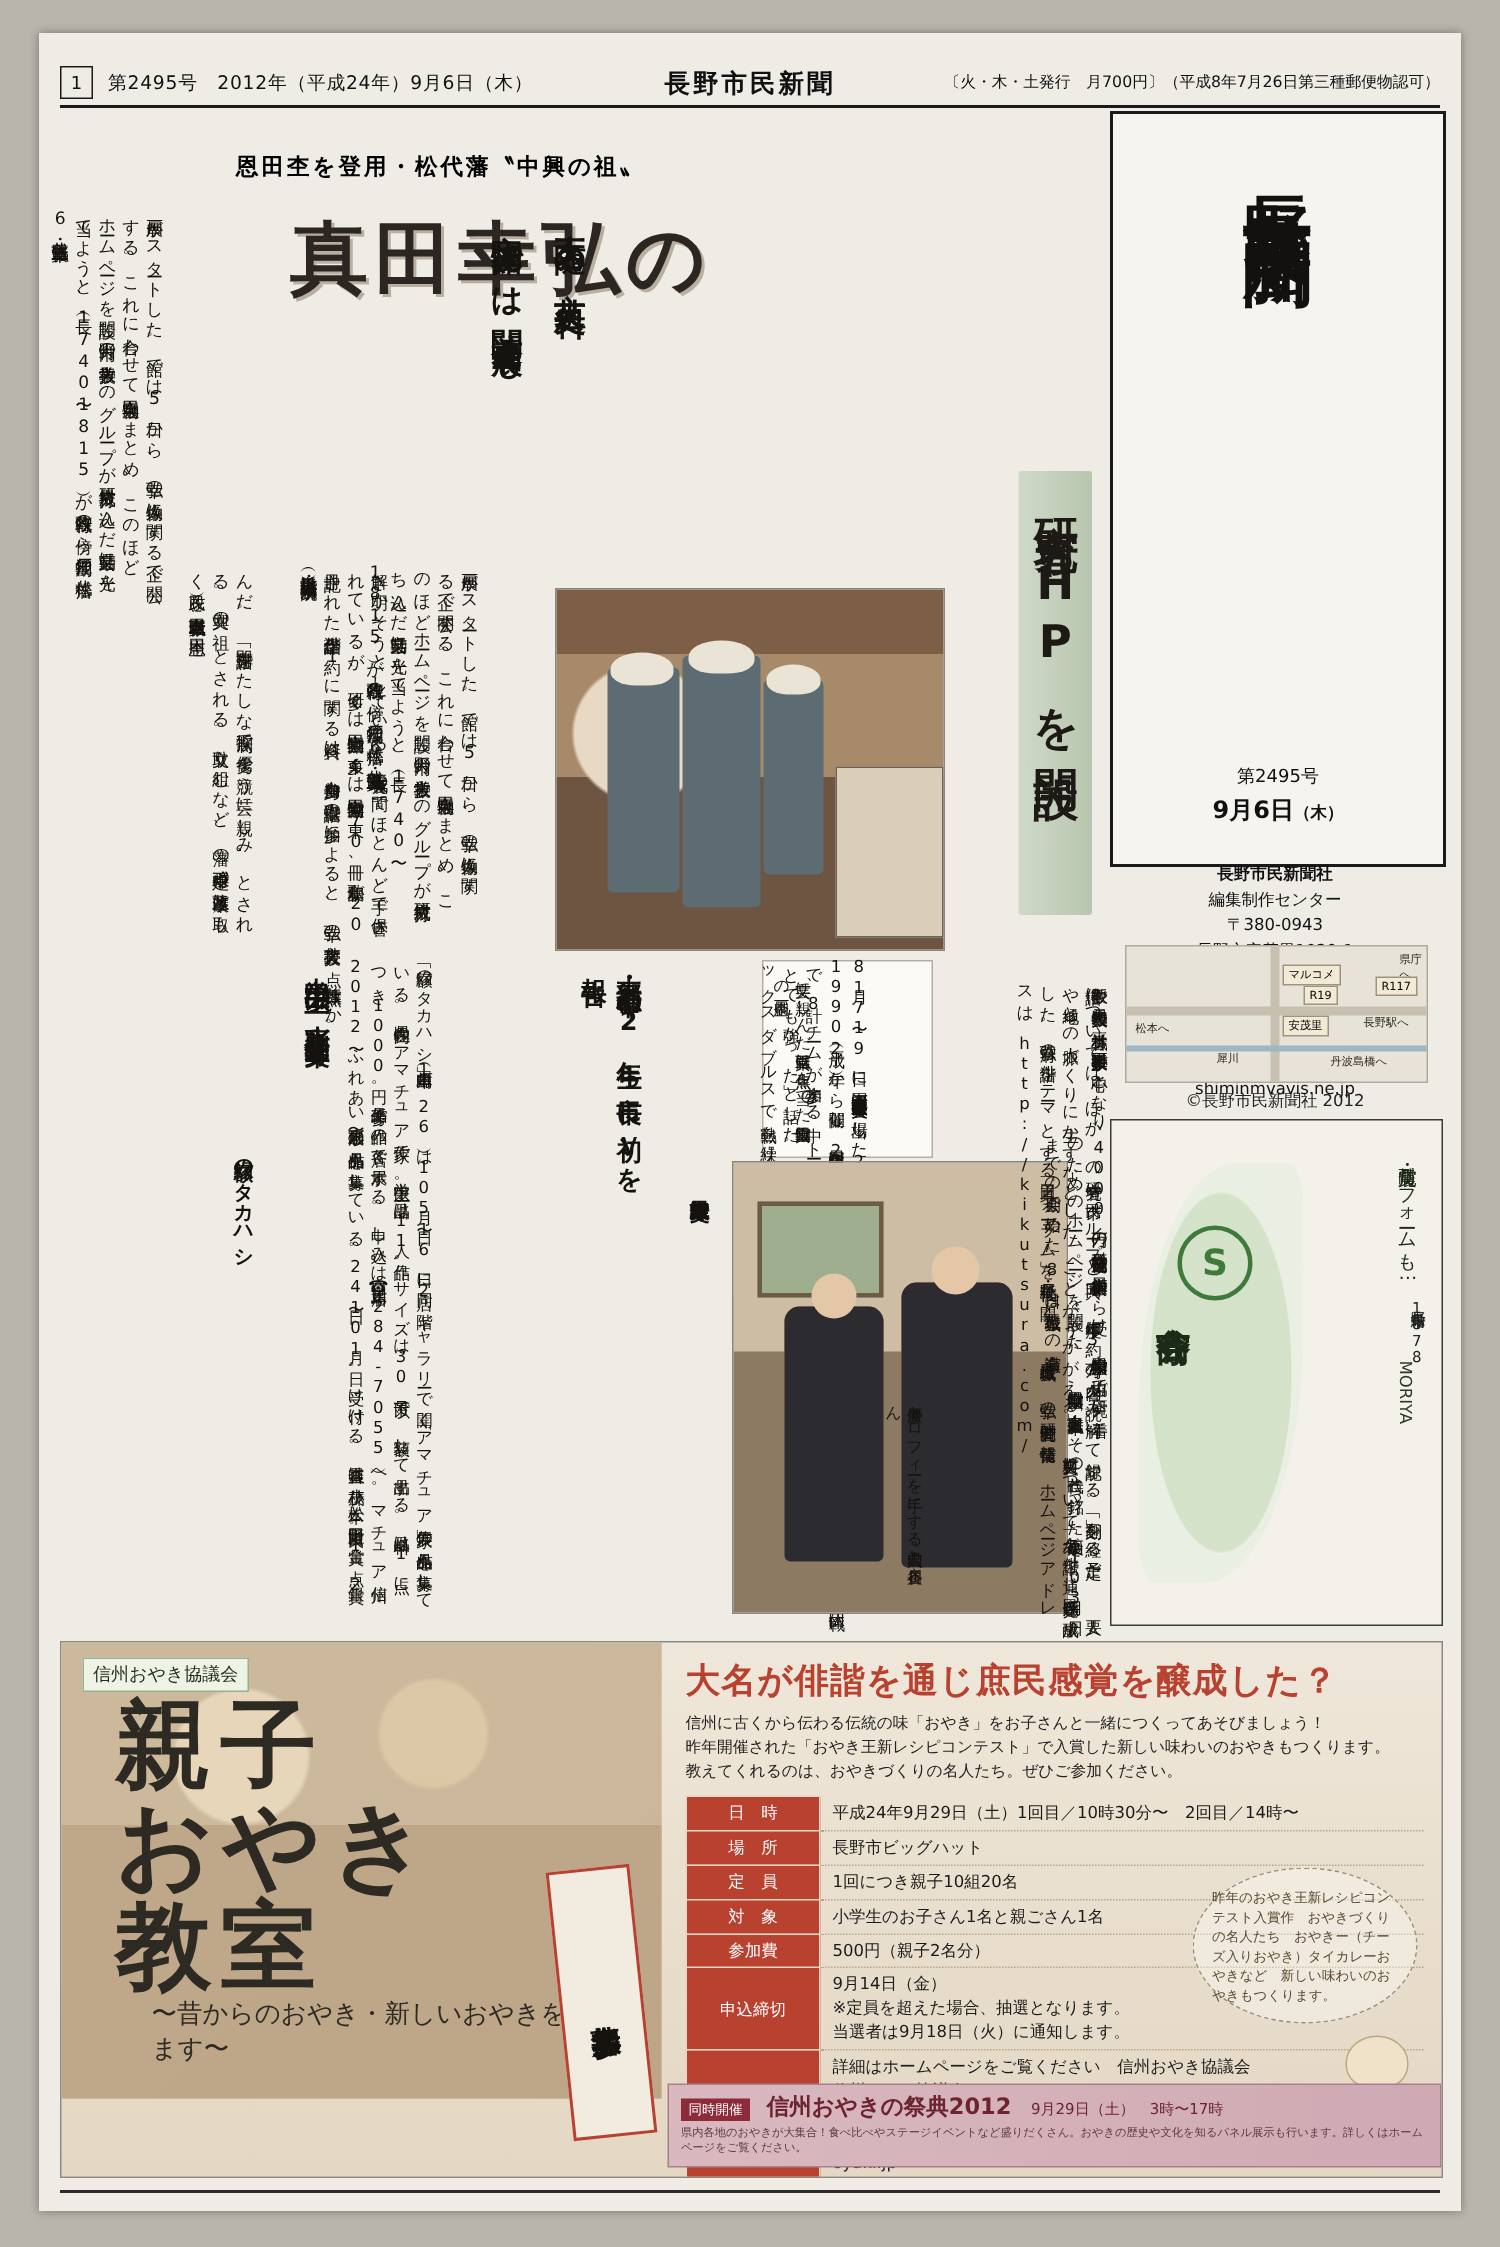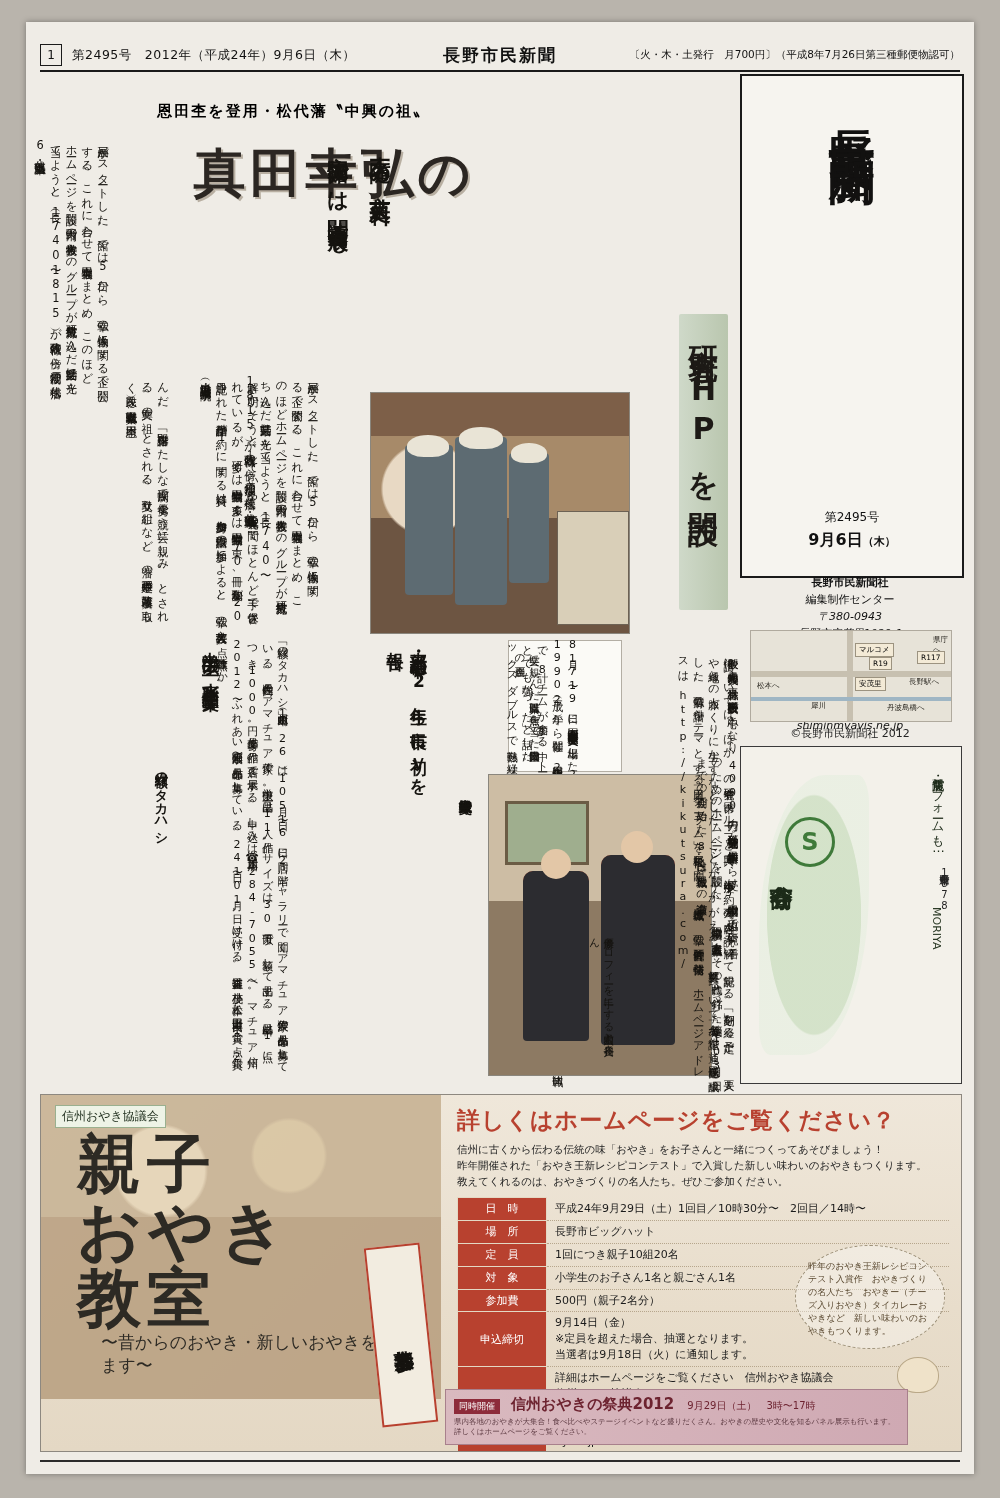--- a/index.html
+++ b/index.html
@@ -121,21 +121,21 @@
     position:absolute;left:50%;transform:translateX(-50%);top:18px;height:420px;
     font-size:46px;font-weight:bold;letter-spacing:6px;color:#121110;
   }
   .logo-meta{
     position:absolute;left:0;top:432px;width:100%;text-align:center;font-size:12px;color:#111;line-height:1.5;
   }
   .pubinfo{
     position:absolute;left:0;top:500px;width:220px;font-size:11px;text-align:center;line-height:1.55;color:#111;
   }
   .pubinfo .tel{font-size:15px;font-weight:bold;letter-spacing:.5px;}
-  .pubinfo .ff{font-size:11px;font-style:italic;}
+  .pubinfo .ff{font-size:11px;}
   .minimap{
     position:absolute;left:10px;top:556px;width:200px;height:90px;
     background:#e7e3d8;border:1px solid #b0aa9e;
   }
   .minimap .road{position:absolute;background:#c7c0b0;}
   .minimap .lbl{position:absolute;font-size:7.5px;color:#2a2720;}
   .minimap .badge{position:absolute;font-size:7.5px;background:#f3ead6;border:1px solid #9c9380;padding:1px 3px;}
   .copyright{
     position:absolute;left:0;top:652px;width:220px;text-align:center;font-size:11px;color:#222;
   }
@@ -186,21 +186,21 @@
   .ba-right{position:absolute;left:404px;top:0;width:516px;height:356px;padding:10px 12px;box-sizing:border-box;}
   .ba-title{font-size:23px;font-weight:bold;color:#b8412f;letter-spacing:1px;}
   .ba-lead{font-size:10.5px;color:#222;line-height:1.5;margin-top:6px;}
   .ba-table{margin-top:8px;width:100%;border-collapse:collapse;font-size:11px;color:#1b1b1b;}
   .ba-table th{
     width:56px;background:#b8412f;color:#fff;font-weight:normal;padding:3px 16px;text-align:center;
     border:1px solid #e4d8c4;font-size:11px;
   }
   .ba-table td{padding:3px 8px;border-bottom:1px dotted #b6a68c;vertical-align:top;line-height:1.45;}
   .ba-festival{
-    position:absolute;left:404px;bottom:6px;width:463px;height:56px;
+    position:absolute;left:404px;bottom:6px;width:516px;height:56px;
     background:linear-gradient(90deg,#d9b9bf,#cfa9b3);border:1px solid #a8808c;padding:4px 8px;box-sizing:border-box;
   }
   .ba-festival .ttl{font-size:15px;font-weight:bold;color:#6d2330;}
   .ba-festival .tag{display:inline-block;background:#8d2b3a;color:#fff;font-size:9px;padding:1px 5px;margin-right:6px;}
   .ba-festival .fine{font-size:7.5px;color:#5d3a42;line-height:1.3;margin-top:3px;}
   .ba-bubble{
     position:absolute;right:16px;top:150px;width:150px;height:104px;
     border:1px dashed #9c9078;border-radius:50%;color:#5b4a32;font-size:9px;
     padding:14px 12px;box-sizing:border-box;line-height:1.45;background:rgba(255,255,255,.35);
   }
@@ -353,21 +353,21 @@
         <div>おやき</div>
         <div>教室</div>
       </div>
       <div class="sub">〜昔からのおやき・新しいおやきをつくります〜</div>
       <div class="bosyu">
         <span class="vt" style="font-size:20px;">参加者募集</span>
       </div>
     </div>
 
     <div class="ba-right">
-      <div class="ba-title">詳しくはホームページをご覧ください？</div>
+      <div class="ba-title">大名が俳諧を通じ庶民感覚を醸成した？</div>
       <div class="ba-lead" style="white-space:pre-line;">信州に古くから伝わる伝統の味「おやき」をお子さんと一緒につくってあそびましょう！
 昨年開催された「おやき王新レシピコンテスト」で入賞した新しい味わいのおやきもつくります。
 教えてくれるのは、おやきづくりの名人たち。ぜひご参加ください。</div>
 
       <table class="ba-table">
         <tbody>
           <tr>
             <th>日　時</th>
             <td>平成24年9月29日（土）1回目／10時30分〜　2回目／14時〜</td>
           </tr>

